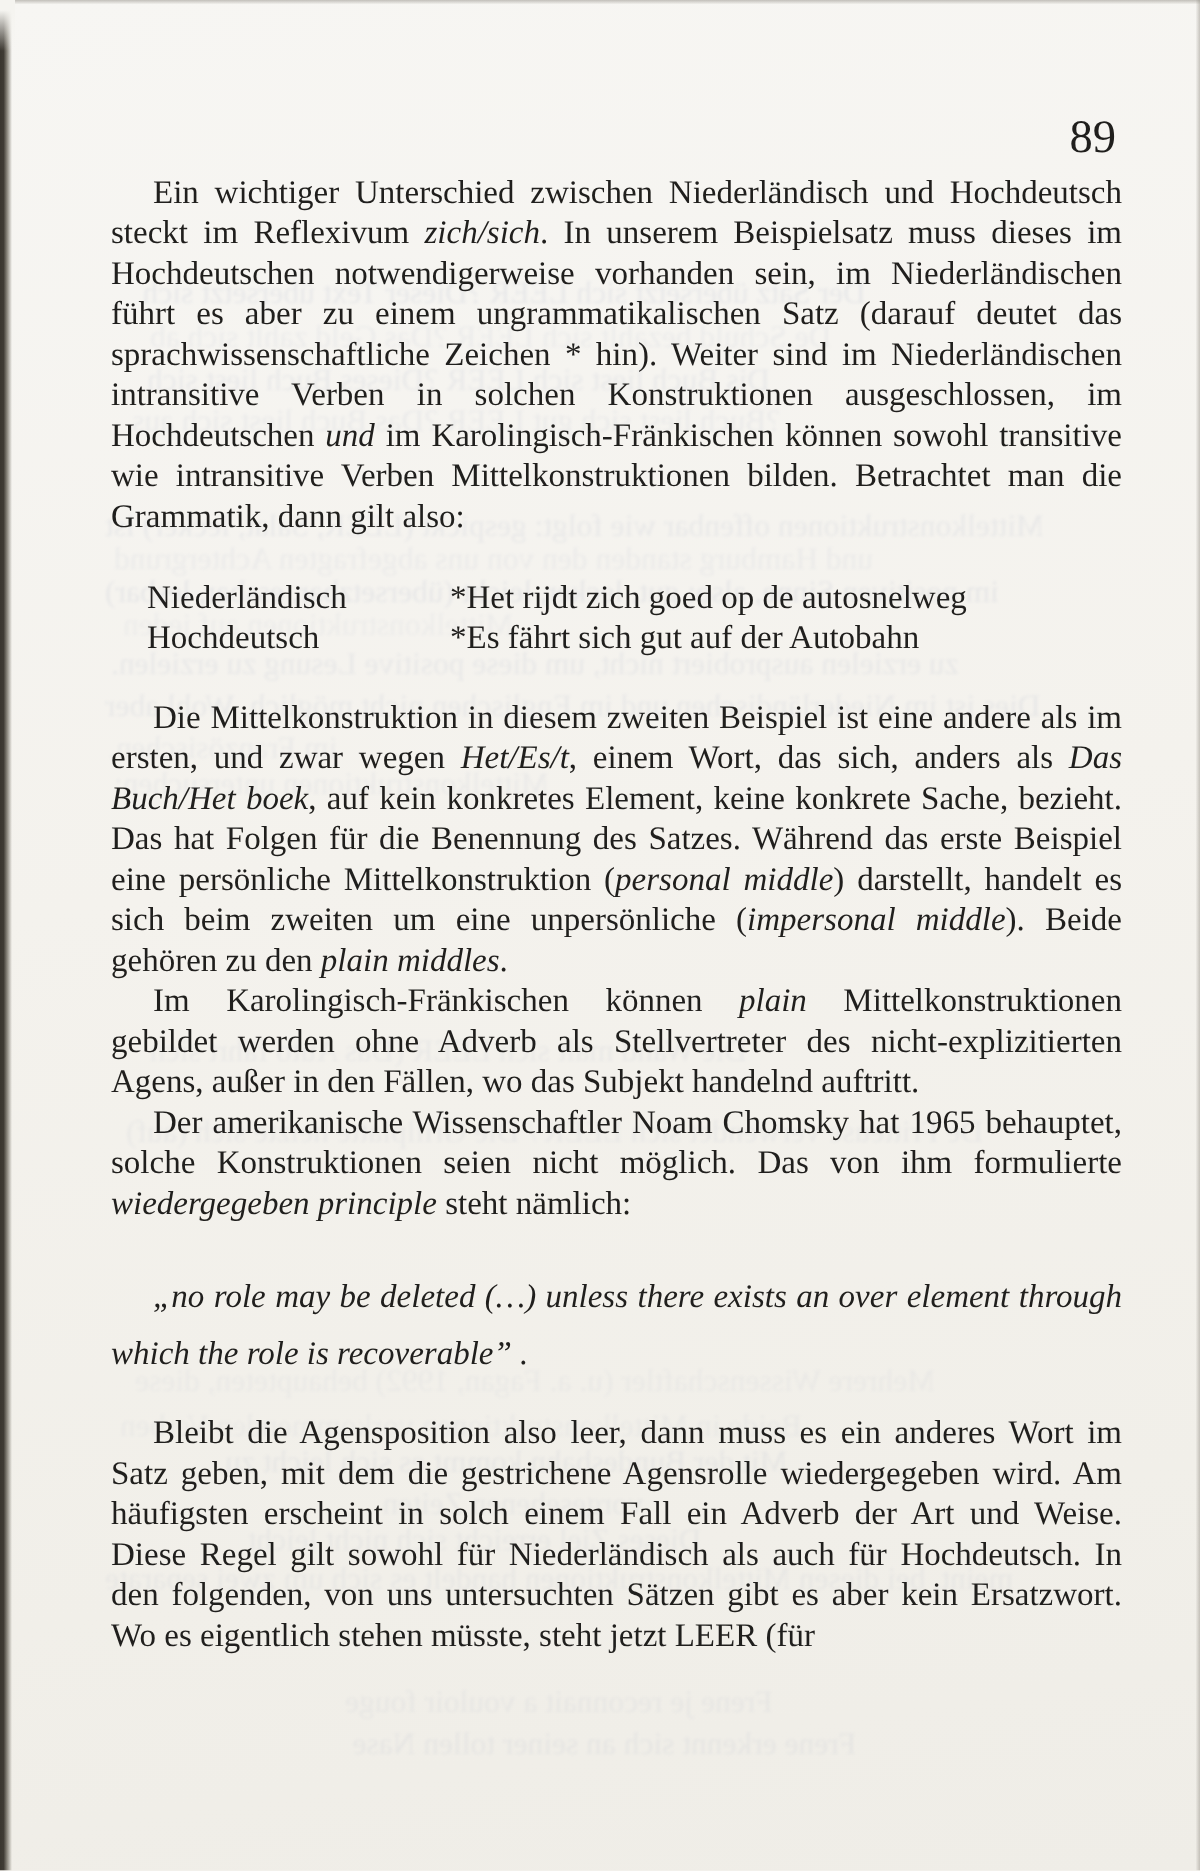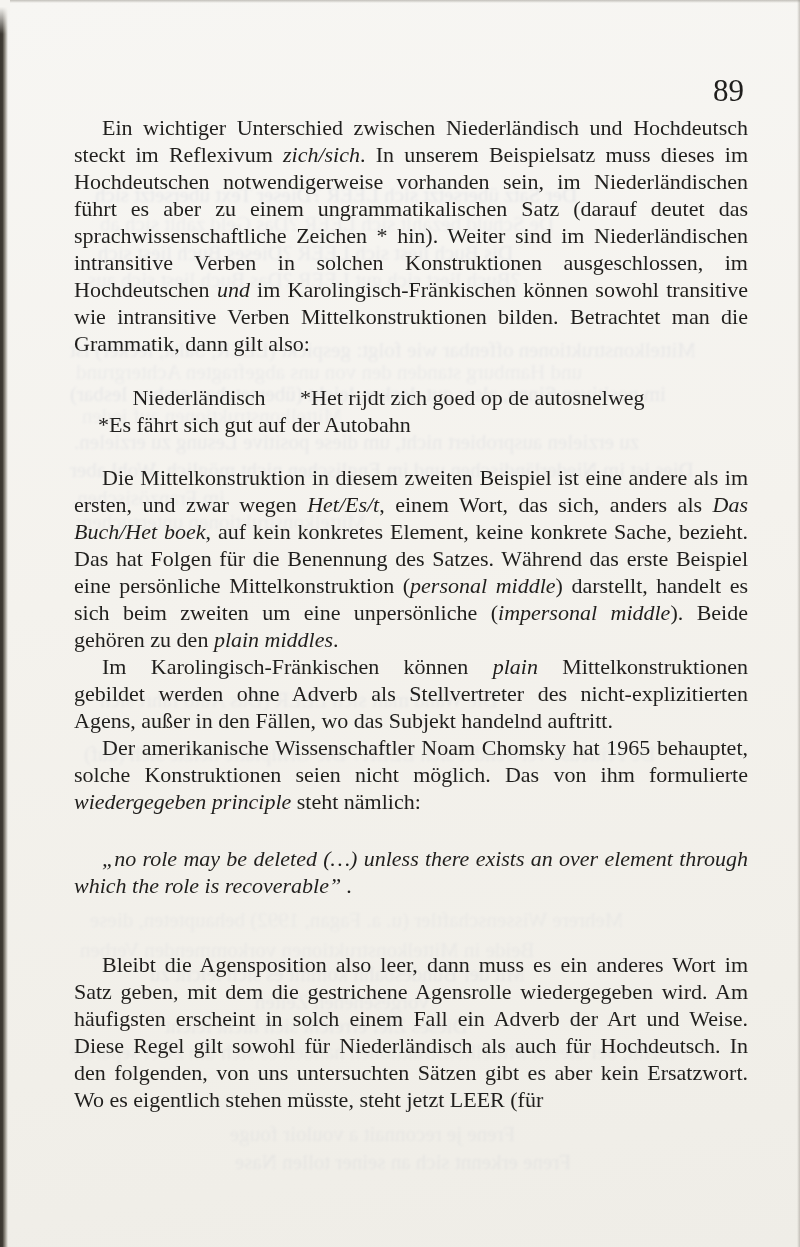--- a/index.html
+++ b/index.html
@@ -63,27 +63,27 @@
   .para {
     margin: 0;
     text-indent: 28px;
     text-align: justify;
     line-height: 27px;
     hyphens: none;
   }
   .para.first { margin-top: 8px; font-family: Liberation Serif, serif; }
   .extable { margin: 27px 0 26px 24px; }
   .exrow { display: flex; line-height: 27px; }
-  .exlang { width: 202px; flex: none; text-align: center; }
+  .exlang { width: 202px; flex: none; }
   .exsent { flex: 1; }
   .quote {
-    margin: 30px 0 52px 0;
+    margin: 30px 0 20px 0;
     text-indent: 28px;
     text-align: justify;
-    line-height: 27px;
+    line-height: 38px;
   }
   i { font-style: italic; }
 </style>
 </head>
 <body>
 
 <div class="page">
   <div class="bleedlayer" id="bleedthrough">
       <div class="bt" style="left: 95px; top: 183px; opacity: 0.1;">Der Satz übersetzt sich LEER ?Dieser Text übersetzt sich</div>
       <div class="bt" style="left: 100px; top: 212px; opacity: 0.07;">De Schuld bezahlt sich LEER ?Das Geld zahlt sich ab</div>
@@ -113,20 +113,21 @@
     <div class="pagenum">89</div>
 
     <p class="para first"><span>Ein wichtiger Unterschied zwischen Niederländisch und Hochdeutsch steckt im Reflexivum </span><i>zich/sich</i><span>. In unserem Beispielsatz muss dieses im Hochdeutschen notwendigerweise vorhanden sein, im Niederländischen führt es aber zu einem ungrammatikalischen Satz (darauf deutet das sprachwissenschaftliche Zeichen * hin). Weiter sind im Niederländischen intransitive Verben in solchen Konstruktionen ausgeschlossen, im Hochdeutschen </span><i>und</i><span> im Karolingisch-Fränkischen können sowohl transitive wie intransitive Verben Mittelkonstruktionen bilden. Betrachtet man die Grammatik, dann gilt also:</span></p>
 
     <div class="extable">
       <div class="exrow">
         <span class="exlang">Niederländisch</span>
         <span class="exsent">*Het rijdt zich goed op de autosnelweg</span>
       </div>
       <div class="exrow">
+        <span class="exlang">Hochdeutsch</span>
         <span class="exsent">*Es fährt sich gut auf der Autobahn</span>
       </div>
     </div>
 
     <p class="para"><span>Die Mittelkonstruktion in diesem zweiten Beispiel ist eine andere als im ersten, und zwar wegen </span><i>Het/Es/t</i><span>, einem Wort, das sich, anders als </span><i>Das Buch/Het boek</i><span>, auf kein konkretes Element, keine konkrete Sache, bezieht. Das hat Folgen für die Benennung des Satzes. Während das erste Beispiel eine persönliche Mittelkonstruktion (</span><i>personal middle</i><span>) darstellt, handelt es sich beim zweiten um eine unpersönliche (</span><i>impersonal middle</i><span>). Beide gehören zu den </span><i>plain middles</i><span>.</span></p>
     <p class="para"><span>Im Karolingisch-Fränkischen können </span><i>plain</i><span> Mittelkonstruktionen gebildet werden ohne Adverb als Stellvertreter des nicht-explizitierten Agens, außer in den Fällen, wo das Subjekt handelnd auftritt.</span></p>
     <p class="para"><span>Der amerikanische Wissenschaftler Noam Chomsky hat 1965 behauptet, solche Konstruktionen seien nicht möglich. Das von ihm formulierte </span><i>wiedergegeben principle</i><span> steht nämlich:</span></p>
 
     <p class="quote"><i>„no role may be deleted (…) unless there exists an over element through which the role is recoverable” .</i></p>
 

